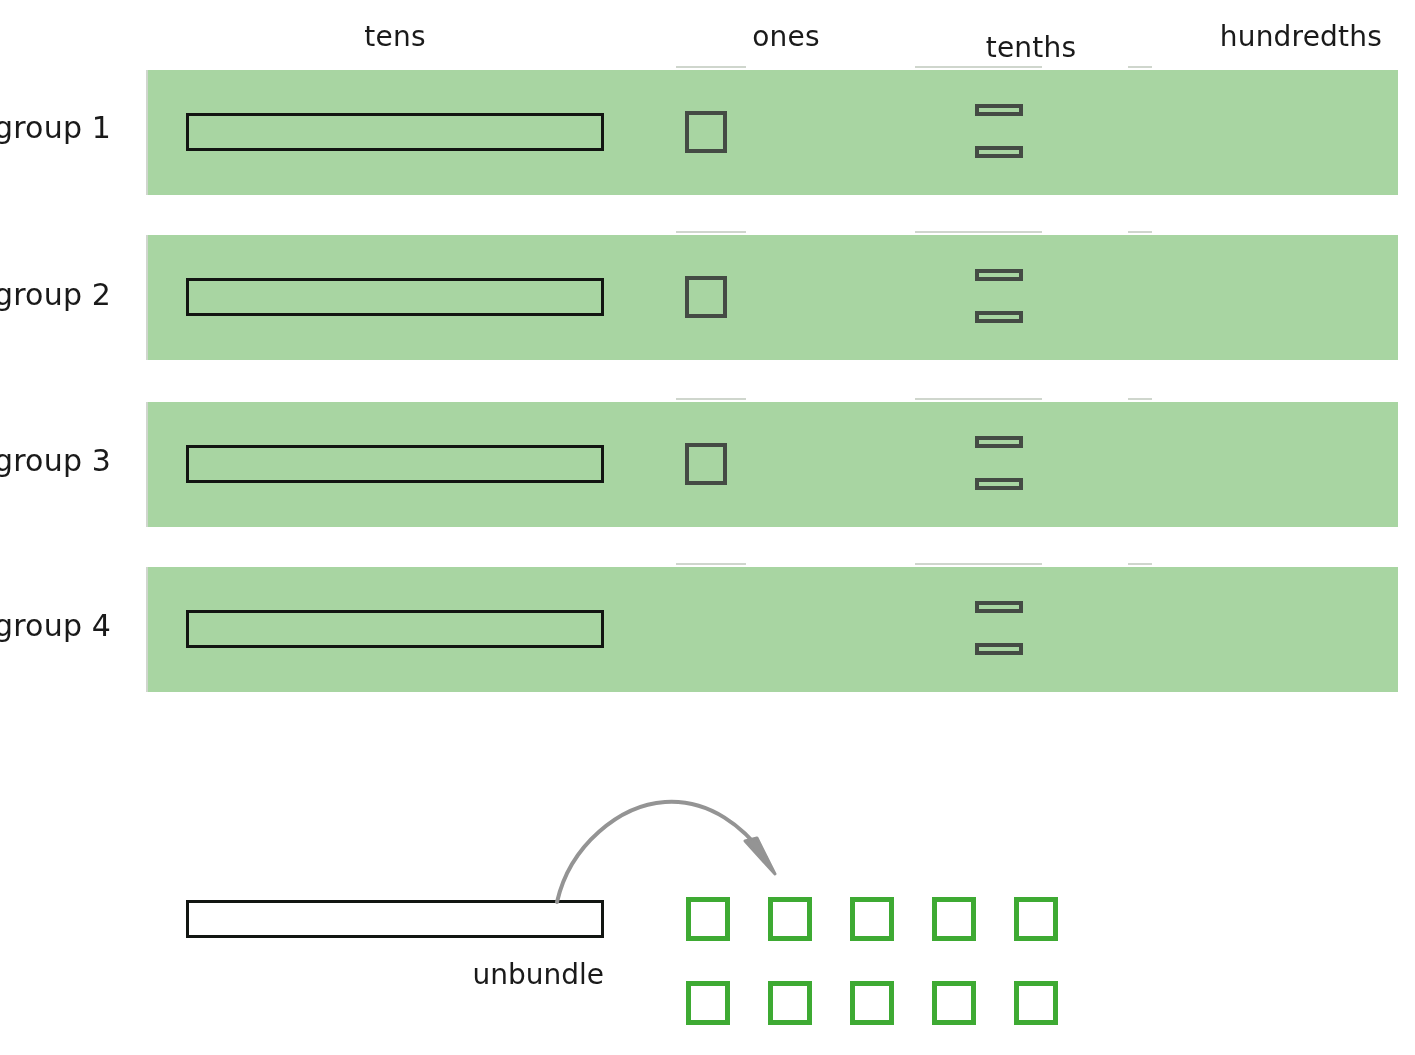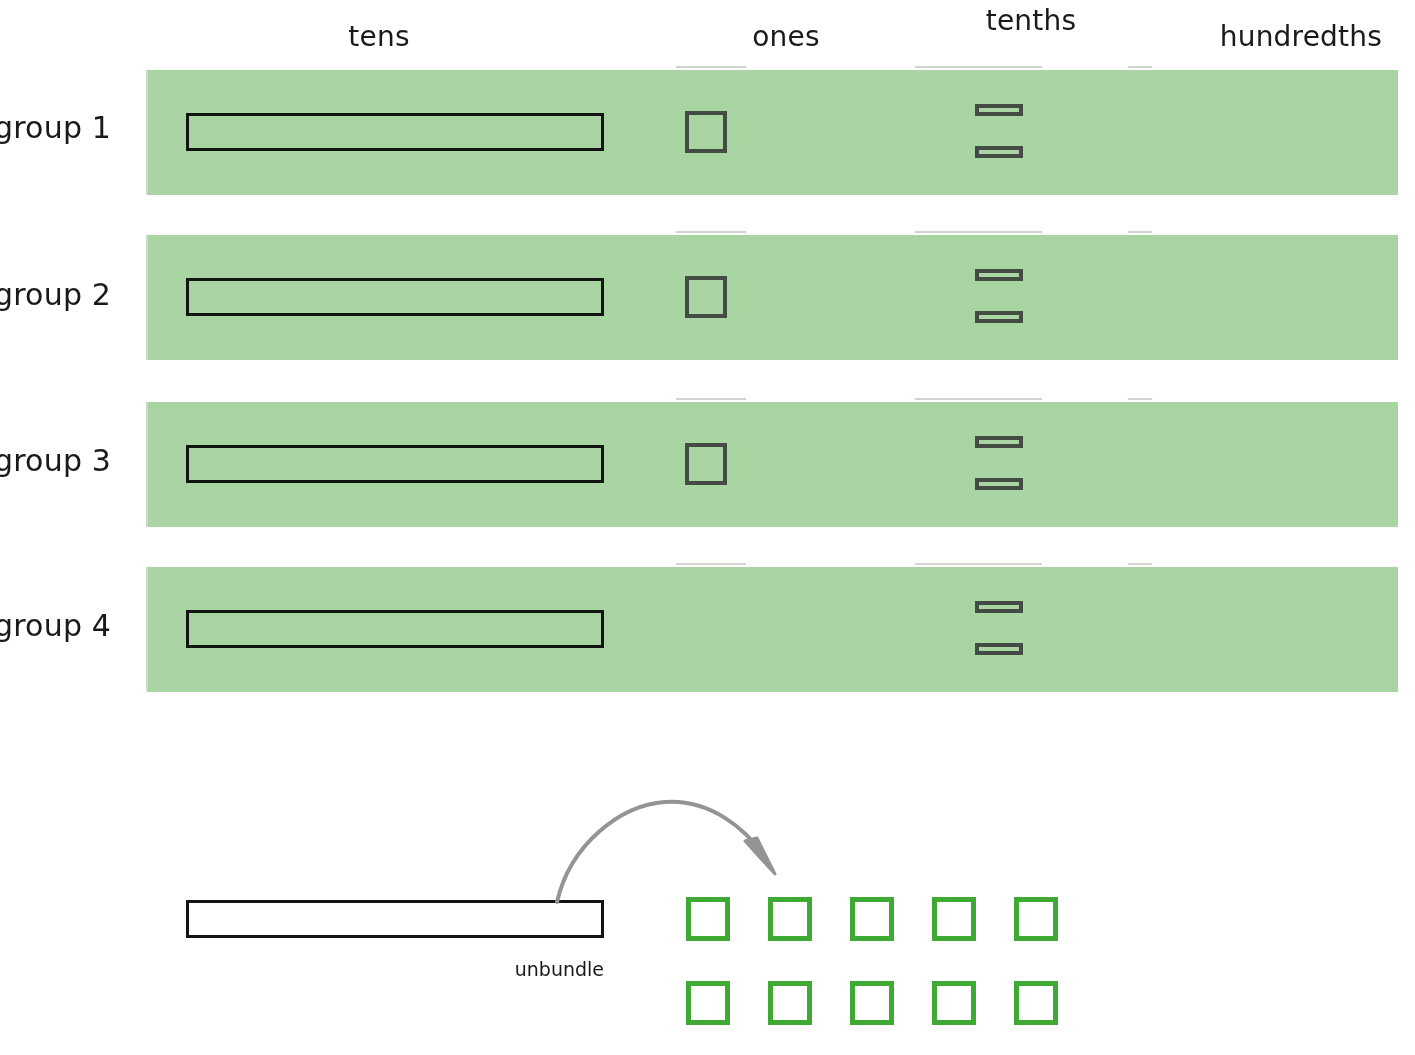--- a/index.html
+++ b/index.html
@@ -97,21 +97,21 @@
     border: 3px solid #121512;
     background: #ffffff;
     box-sizing: border-box;
   }
   .unbundle-label {
     position: absolute;
     left: 300px;
     top: 958px;
     width: 304px;
     text-align: right;
-    font-size: 19px;
+    font-size: 28px;
     color: #1a1a1a;
     white-space: nowrap;
   }
   .unit-square {
     position: absolute;
     width: 44px;
     height: 44px;
     border: 5px solid #3eaa33;
     background: transparent;
     box-sizing: border-box;
@@ -123,23 +123,23 @@
     width: 1415px;
     height: 1055px;
     pointer-events: none;
   }
 </style>
 </head>
 <body>
 
 <div id="stage">
 
-  <div class="col-header" style="left:279px; top:20px; width:200px;">tens</div>
+  <div class="col-header" style="left:295px; top:20px; width:200px;">tens</div>
   <div class="col-header" style="left:686px; top:20px; width:200px;">ones</div>
-  <div class="col-header" style="left:931px; top:4px; width:200px;">tenths</div>
+  <div class="col-header" style="left:931px; top:31px; width:200px;">tenths</div>
   <div class="col-header" style="left:1142px; top:20px; width:240px;text-align:right;">hundredths</div>
 
   <div class="col-tick" style="left:676px; top:66px; width:70px;"></div>
   <div class="col-tick" style="left:915px; top:66px; width:127px;"></div>
   <div class="col-tick" style="left:1128px; top:66px; width:24px;"></div>
 
   <div class="col-tick" style="left:676px; top:231px; width:70px;"></div>
   <div class="col-tick" style="left:915px; top:231px; width:127px;"></div>
   <div class="col-tick" style="left:1128px; top:231px; width:24px;"></div>
 

